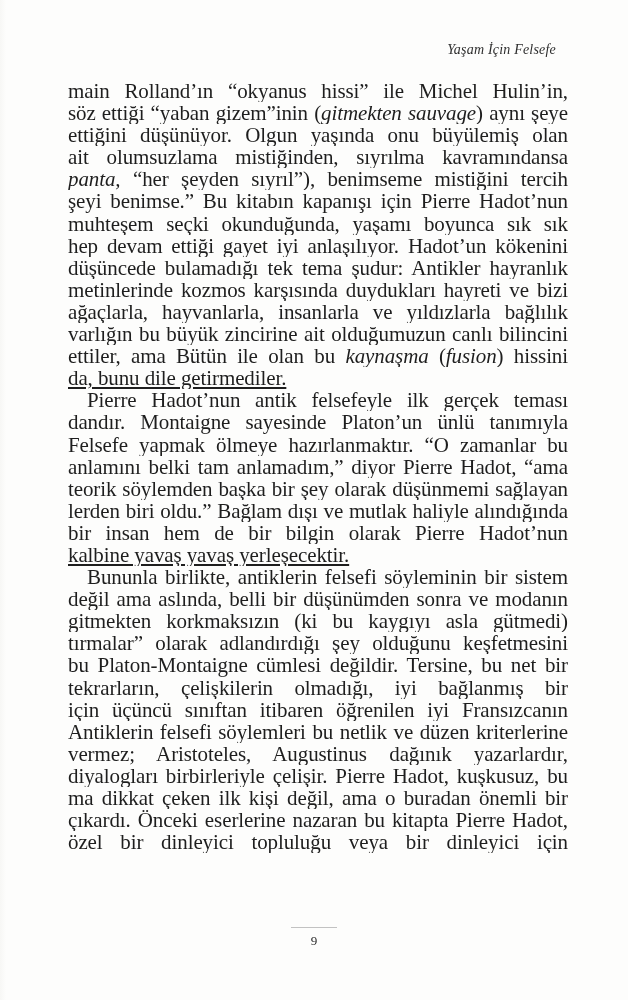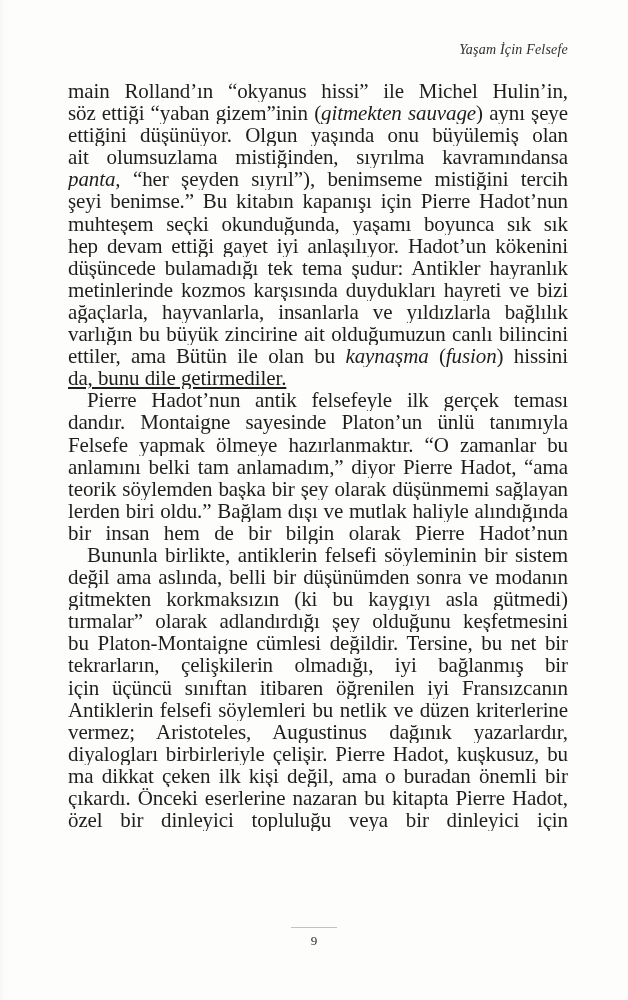--- a/index.html
+++ b/index.html
@@ -10,21 +10,21 @@
     color: #1e1e1e;
     position: relative;
     overflow: hidden;
   }
   .page {
     position: absolute; inset: 0;
     background: linear-gradient(90deg, #f7f7f5 0px, #fdfdfc 6px, #fdfdfc 100%);
   }
   .running-head {
     position: absolute;
-    top: 42px; right: 60px;
+    top: 42px; right: 72px;
     font-style: italic;
     font-size: 14px;
     color: #2e2e2e;
     letter-spacing: 0.2px;
   }
   .text-block {
     position: absolute;
     left: 68px; top: 80px;
     width: 500px;
   }
@@ -78,20 +78,21 @@
       <div class="line"><span>varlığın bu büyük zincirine ait olduğumuzun canlı bilincini ifade</span></div>
       <div class="line"><span>ettiler, ama Bütün ile olan bu </span><em>kaynaşma</em><span> (</span><em>fusion</em><span>) hissini yaşadılarsa</span></div>
       <div class="line endline"><span>da, bunu dile getirmediler.</span></div>
       <div class="line indent"><span>Pierre Hadot’nun antik felsefeyle ilk gerçek teması dolaylı yol-</span></div>
       <div class="line"><span>dandır. Montaigne sayesinde Platon’un ünlü tanımıyla karşılaşır:</span></div>
       <div class="line"><span>Felsefe yapmak ölmeye hazırlanmaktır. “O zamanlar bu sözün</span></div>
       <div class="line"><span>anlamını belki tam anlamadım,” diyor Pierre Hadot, “ama felsefeyi</span></div>
       <div class="line"><span>teorik söylemden başka bir şey olarak düşünmemi sağlayan metin-</span></div>
       <div class="line"><span>lerden biri oldu.” Bağlam dışı ve mutlak haliyle alındığında birçok</span></div>
       <div class="line"><span>bir insan hem de bir bilgin olarak Pierre Hadot’nun düşüncesinin</span></div>
+      <div class="line endline"><span>kalbine yavaş yavaş yerleşecektir.</span></div>
       <div class="line indent"><span>Bununla birlikte, antiklerin felsefi söyleminin bir sistem inşası</span></div>
       <div class="line"><span>değil ama aslında, belli bir düşünümden sonra ve modanın tersine</span></div>
       <div class="line"><span>gitmekten korkmaksızın (ki bu kaygıyı asla gütmedi) “ruhani alış-</span></div>
       <div class="line"><span>tırmalar” olarak adlandırdığı şey olduğunu keşfetmesini sağlayan</span></div>
       <div class="line"><span>bu Platon-Montaigne cümlesi değildir. Tersine, bu net bir planı olan</span></div>
       <div class="line"><span>tekrarların, çelişkilerin olmadığı, iyi bağlanmış bir kompozisyon</span></div>
       <div class="line"><span>için üçüncü sınıftan itibaren öğrenilen iyi Fransızcanın tespitidir.</span></div>
       <div class="line"><span>Antiklerin felsefi söylemleri bu netlik ve düzen kriterlerine cevap</span></div>
       <div class="line"><span>vermez; Aristoteles, Augustinus dağınık yazarlardır, Platon’un</span></div>
       <div class="line"><span>diyalogları birbirleriyle çelişir. Pierre Hadot, kuşkusuz, bu duru-</span></div>

